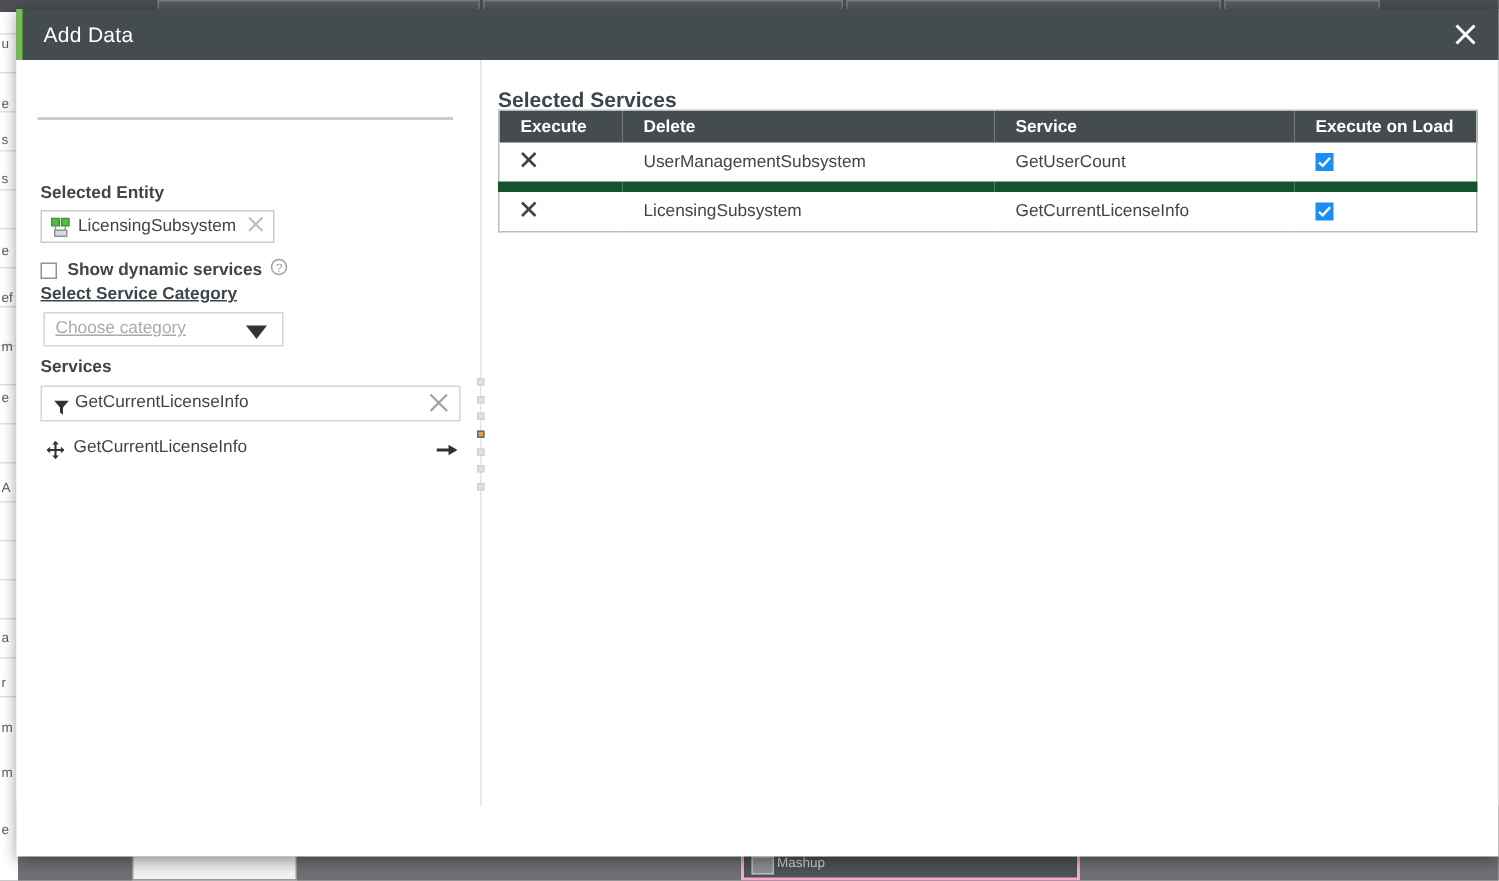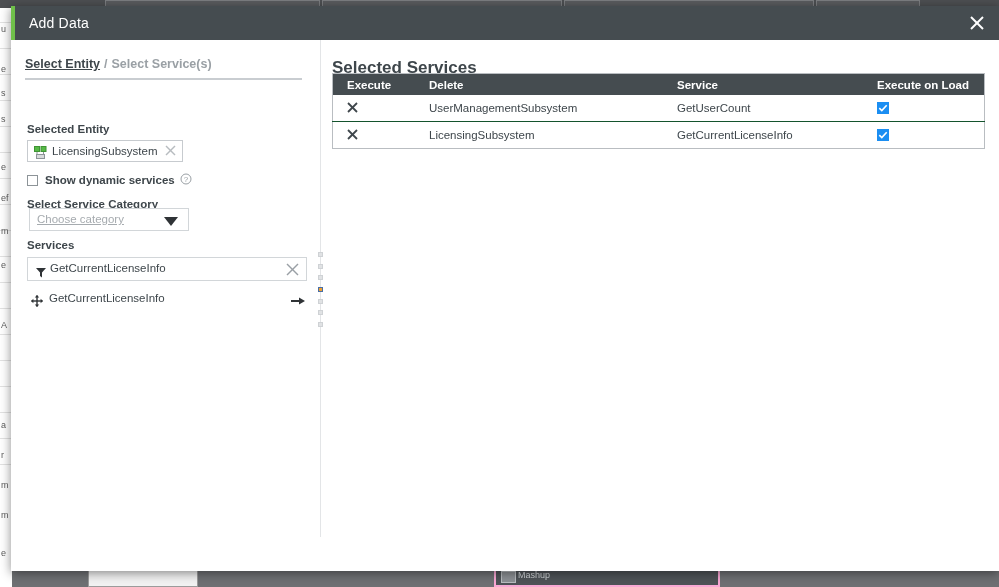--- a/index.html
+++ b/index.html
@@ -61,21 +61,21 @@
   }
   #entity-chip .chip-ico{width:13px;height:13px;position:relative;margin-right:5px;flex:0 0 auto;}
   #entity-chip .chip-label{font-size:11.5px;color:#3e464b;}
   #entity-chip .chip-x{margin-left:8px;cursor:pointer;}
 
   #dyn-row{position:absolute;left:16px;top:131px;display:flex;align-items:center;}
   #dyn-box{width:11px;height:11px;border:1px solid #8d9498;background:#fff;box-sizing:border-box;cursor:pointer;}
   #dyn-label{font-size:11.5px;font-weight:bold;color:#3e464b;margin-left:7px;}
   #dyn-help{margin-left:5px;cursor:pointer;}
 
-  #lbl-category{left:16px;top:158px;}
+  #lbl-category{left:16px;top:150px;text-decoration:underline;}
   #category-select{
     position:absolute;left:18px;top:168px;width:160px;height:23px;
     border:1px solid #d2d6d9;background:#fff;box-sizing:border-box;cursor:pointer;
   }
   #category-select .ph{position:absolute;left:7px;top:4px;font-size:11.5px;color:#a6abaf;text-decoration:underline;}
   #category-select .caret{position:absolute;right:10px;top:8px;width:0;height:0;
     border-left:7px solid transparent;border-right:7px solid transparent;border-top:9px solid #2f3336;}
 
   #lbl-services{left:16px;top:199px;}
   #services-filter{
@@ -93,33 +93,33 @@
 
   
   #splitter{position:absolute;left:304px;top:0;width:10px;height:497px;cursor:col-resize;}
   #splitter .line{position:absolute;left:5px;top:0;width:1px;height:497px;background:#e3e5e7;}
   #splitter .grip{position:absolute;left:2px;top:212px;width:6px;height:75px;display:flex;flex-direction:column;justify-content:space-between;align-items:center;}
   #splitter .grip i{display:block;width:5px;height:5px;background:#e0e2e4;border:1px solid #cfd2d5;box-sizing:border-box;}
   #splitter .grip i.hot{background:#f0a030;border-color:#4a6fa5;}
 
   
   #right-pane{position:absolute;left:314px;top:0;width:674px;height:497px;}
-  #lbl-selected-services{position:absolute;left:7px;top:18px;font-size:17px;font-weight:bold;color:#3e464b;text-align:center;}
+  #lbl-selected-services{position:absolute;left:7px;top:18px;font-size:14px;font-weight:bold;color:#3e464b;text-align:center;}
   #svc-table{
     position:absolute;left:7px;top:33px;width:653px;
     border:1px solid #b9bdc1;border-collapse:collapse;background:#fff;
     box-sizing:border-box;
   }
   #svc-table thead th{
     background:#454c50;color:#ffffff;font-size:11.5px;font-weight:bold;
     text-align:left;height:21px;padding:0 0 0 14px;white-space:nowrap;
   }
   #svc-table tbody td{
     font-size:11.5px;color:#3e464b;height:26px;padding:0 0 0 14px;
-    border-bottom:1px solid #14532d;white-space:nowrap;
+    border-bottom:7px solid #14532d;white-space:nowrap;
   }
   #svc-table tbody tr:last-child td{border-bottom:none;}
   .col-del{width:68px;}
   .col-ent{width:234px;}
   .col-svc{width:186px;}
   .col-exe{width:auto;}
   .del-x{cursor:pointer;display:inline-block;}
   .cb{
     width:12px;height:12px;background:#1b8ef2;display:inline-block;
     position:relative;cursor:pointer;vertical-align:middle;
@@ -198,23 +198,20 @@
         <line x1="1" y1="1" x2="13" y2="13" stroke="#ffffff" stroke-width="2"></line>
         <line x1="13" y1="1" x2="1" y2="13" stroke="#ffffff" stroke-width="2"></line>
       </svg>
     </div>
   </div>
 
   <div id="modal-body">
 
     <div id="left-pane">
 
-      <div id="breadcrumb">
-        <span id="bc-entity">Select Entity</span><span id="bc-sep">/</span><span id="bc-service">Select Service(s)</span>
-      </div>
       <div id="bc-rule"></div>
 
       <div class="lbl" id="lbl-selected-entity">Selected Entity</div>
 
       <div id="entity-chip">
         <span class="chip-ico">
           <svg width="13" height="13" viewBox="0 0 13 13">
             <rect x="0.5" y="0.5" width="5" height="5" fill="#57b947" stroke="#3f9434"></rect>
             <rect x="7" y="0.5" width="5" height="5" fill="#57b947" stroke="#3f9434"></rect>
             <rect x="2.5" y="8.5" width="8" height="4" fill="#d8dadc" stroke="#8d9498"></rect>

